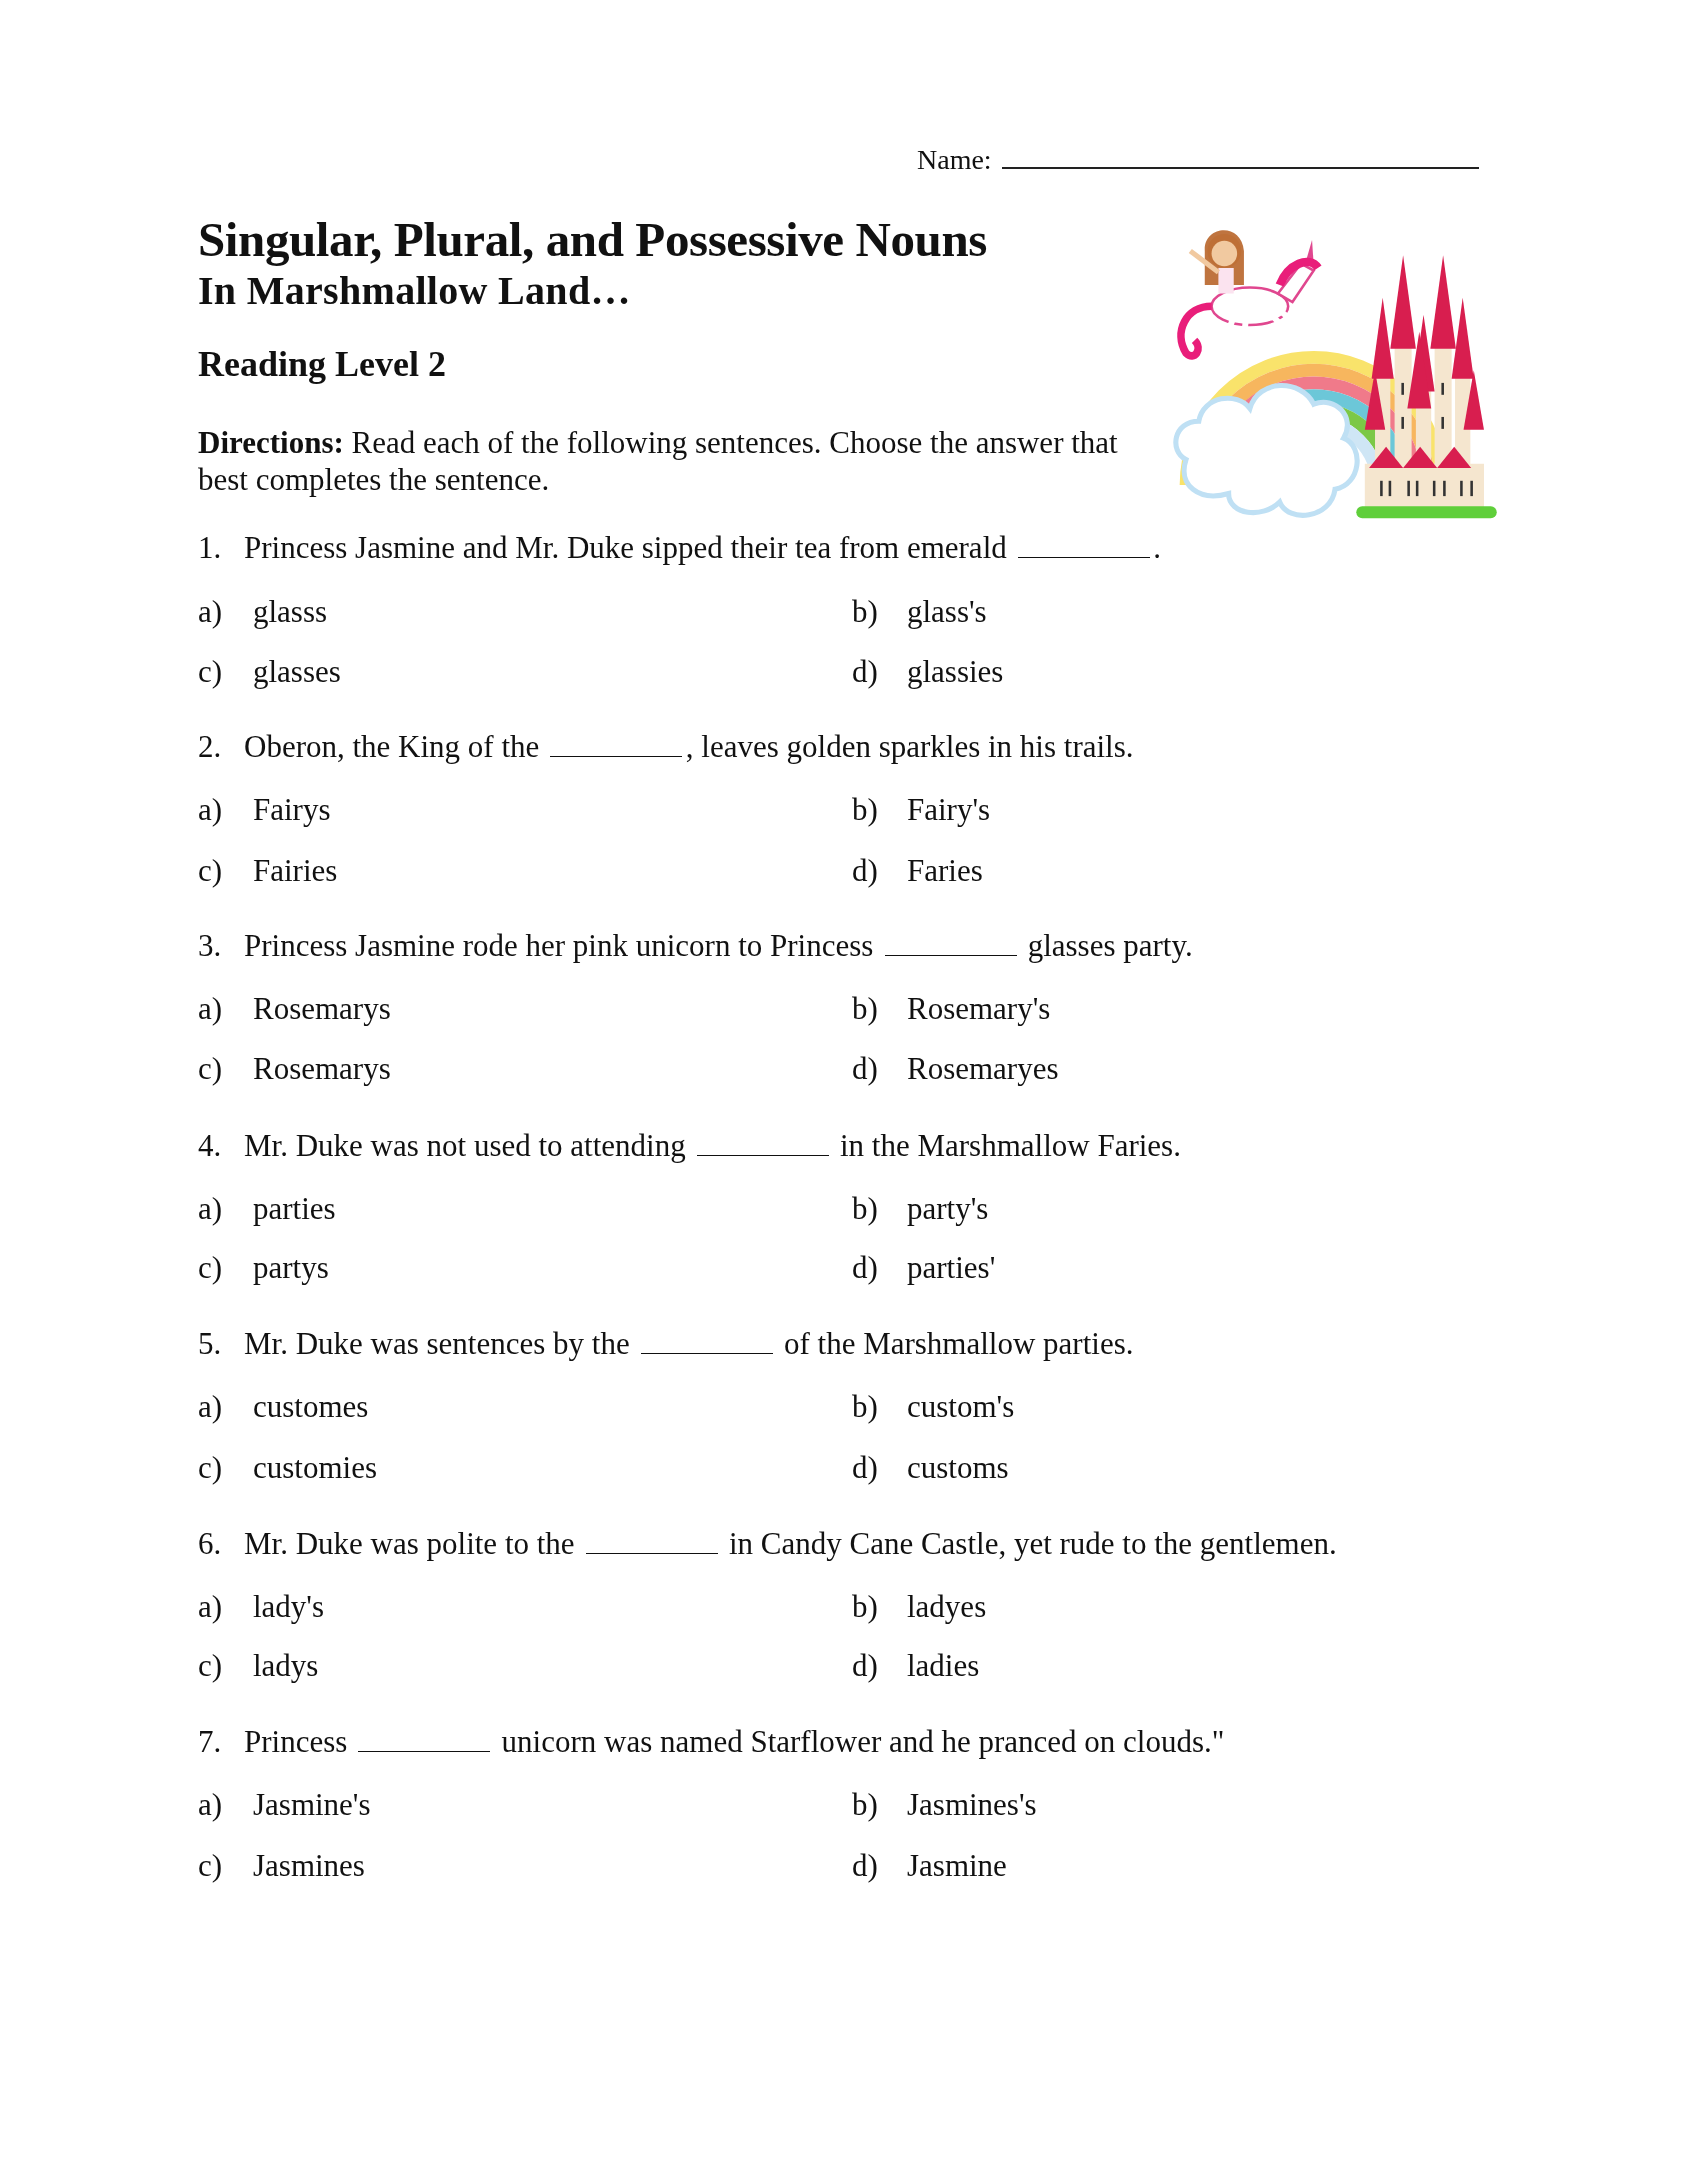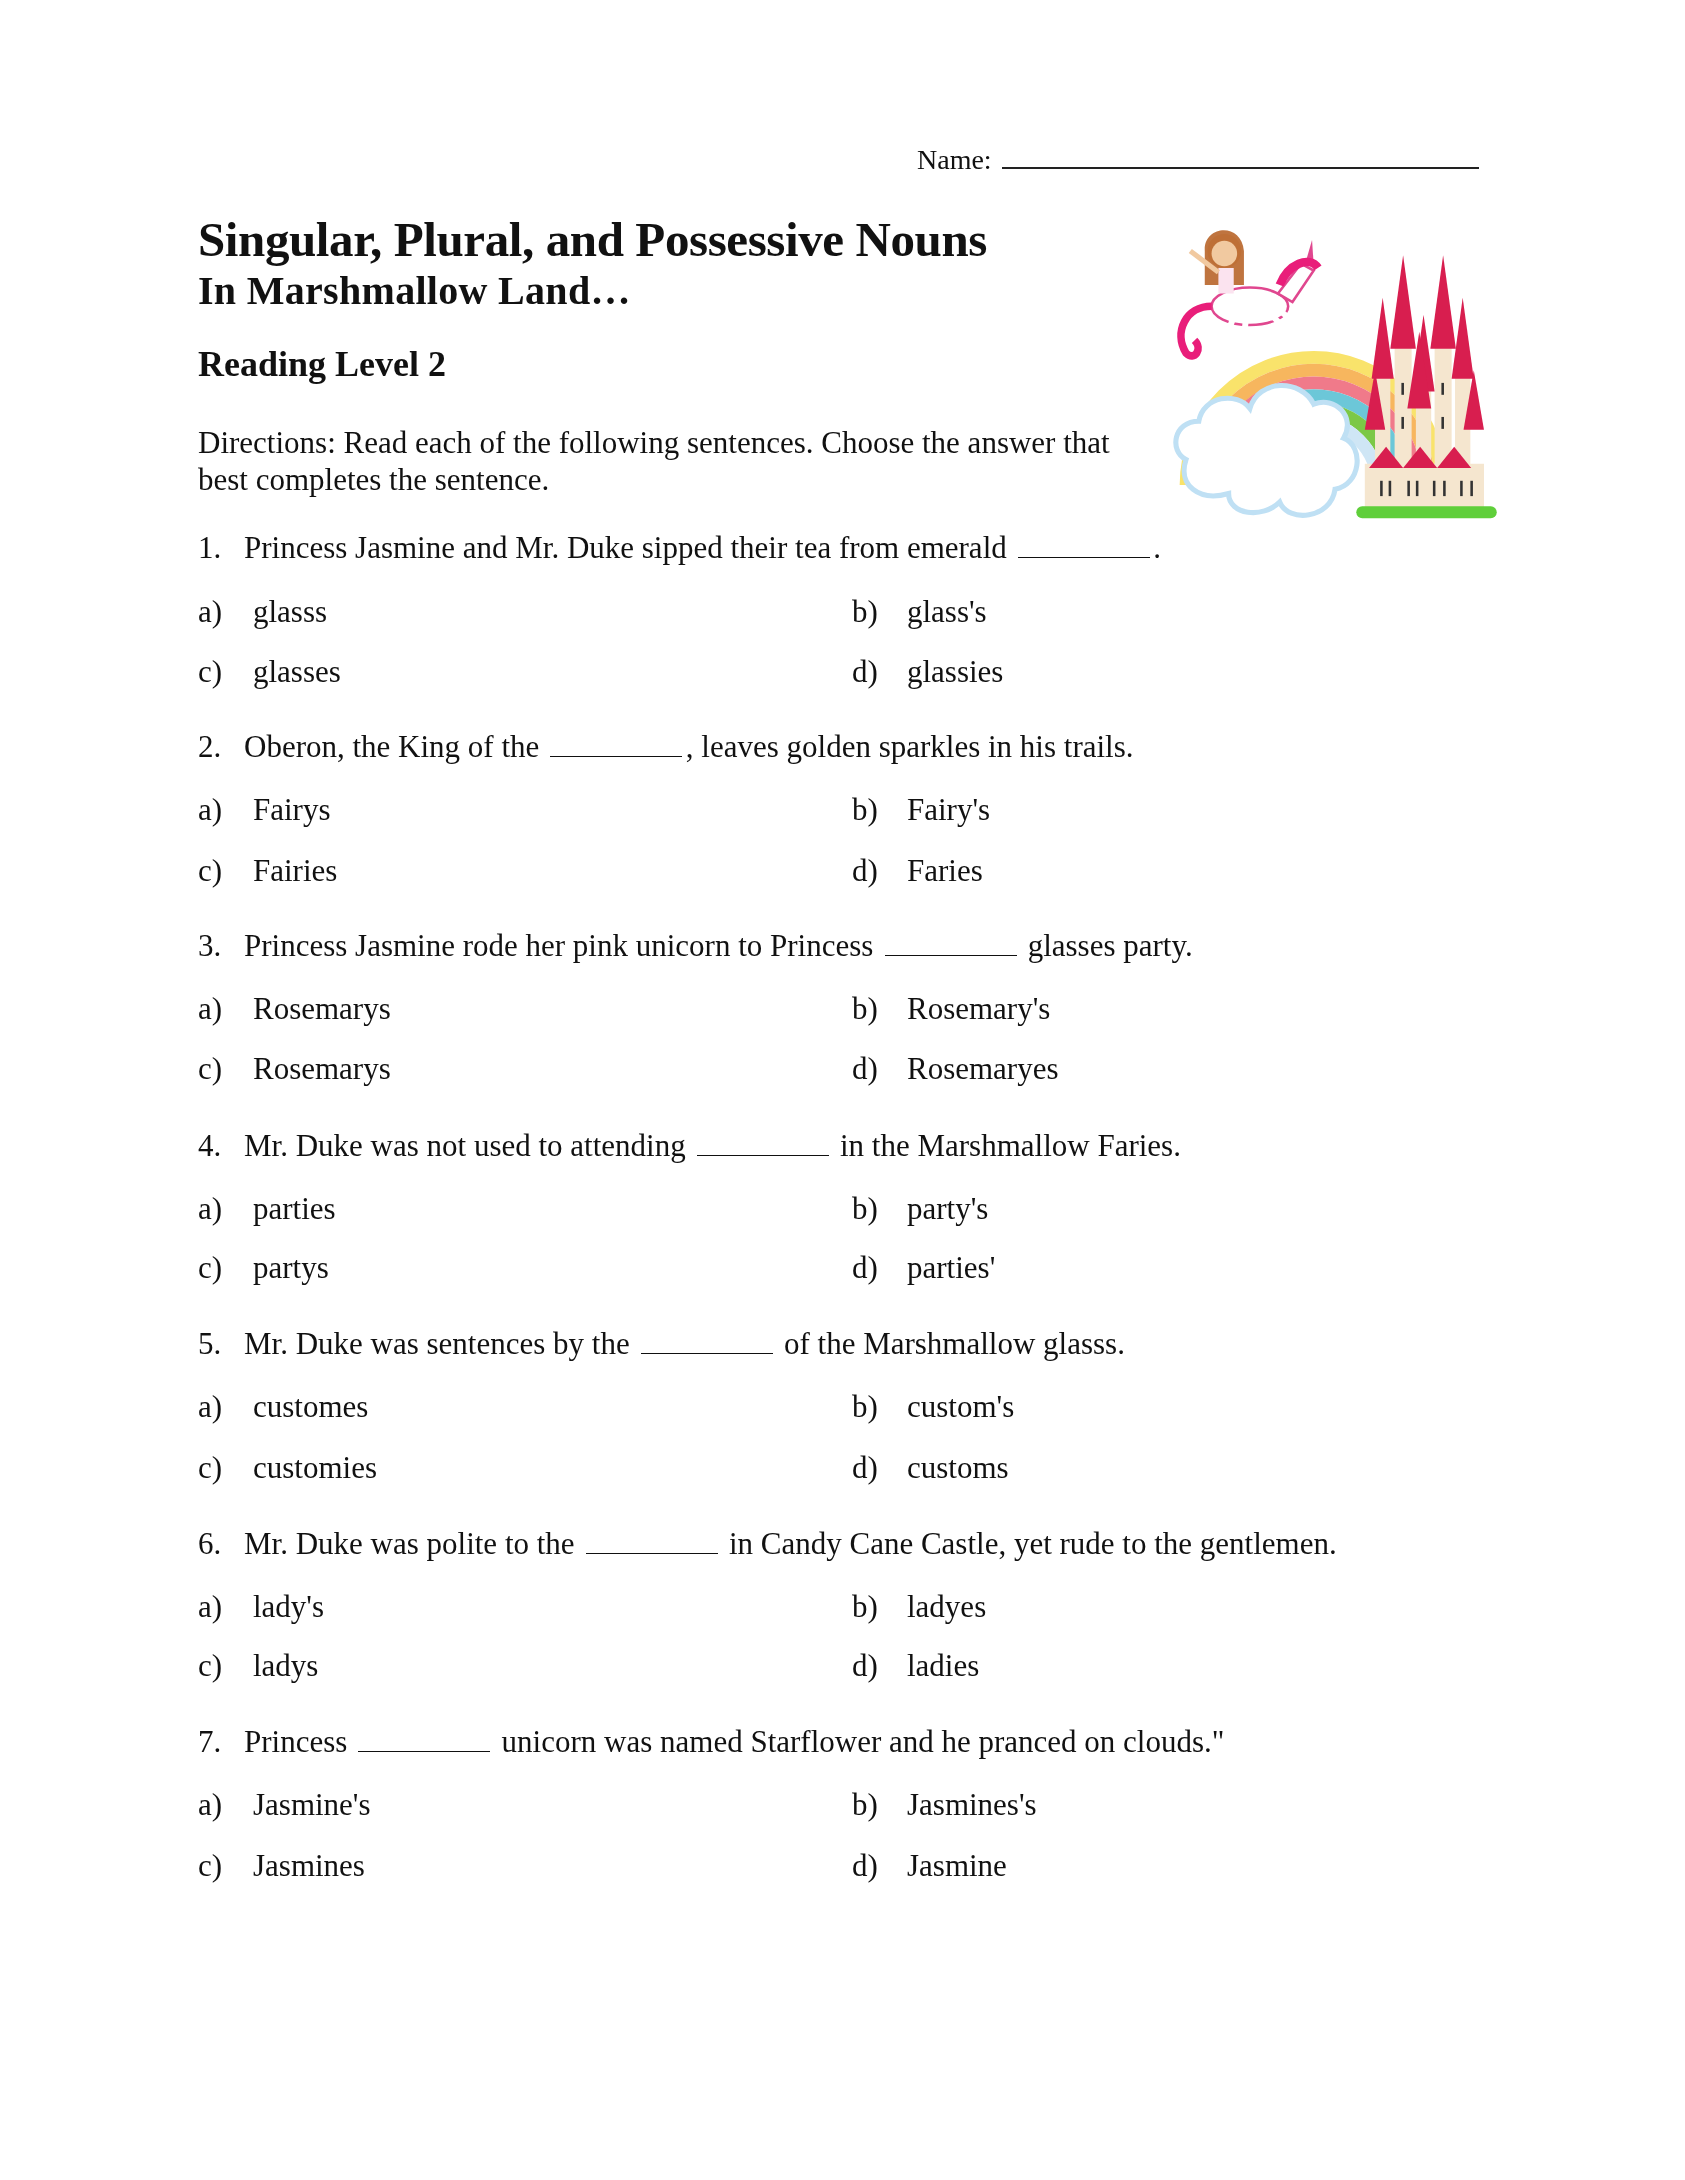--- a/index.html
+++ b/index.html
@@ -5,21 +5,21 @@
   html, body { margin:0; padding:0; background:#ffffff; }
   body { width:1686px; height:2181px; position:relative; overflow:hidden;
          font-family:"Liberation Serif", serif; color:#111; }
   .abs { position:absolute; white-space:nowrap; }
   .name-row { left:917px; top:143px; font-size:28px; }
   .name-line { display:inline-block; width:477px; border-bottom:2.6px solid #222; margin-left:10.2px; height:24px; vertical-align:baseline; }
   .title { left:198px; top:211px; font-size:49px; font-weight:bold; letter-spacing:-0.4px; }
   .subtitle { left:198px; top:267px; font-size:40px; font-weight:bold; letter-spacing:0.3px; }
   .level { left:198px; top:343px; font-size:36px; font-weight:bold; }
   .directions { left:198px; top:424px; font-size:31px; line-height:37px; white-space:normal; width:937px; }
-  .directions b { font-weight:normal; }
+  .directions b { font-weight:bold; }
   .question { left:198px; font-size:31px; }
   .q-num { display:inline-block; width:46px; }
   .blank { display:inline-block; width:132px; border-bottom:1.7px solid #111; height:24px; vertical-align:baseline; margin:0 3.4px; }
   .opt { font-size:31px; }
   .opt .letter { display:inline-block; width:55px; }
   .illustration { left:1152px; top:204px; width:349px; height:328px; }
 </style>
 </head>
 <body>
 
@@ -127,21 +127,21 @@
   <div class="abs opt" style="left:852px;top:991px"><span class="letter">b)</span><span>Rosemary's</span></div>
   <div class="abs opt" style="left:198px;top:1051px"><span class="letter">c)</span><span>Rosemarys</span></div>
   <div class="abs opt" style="left:852px;top:1051px"><span class="letter">d)</span><span>Rosemaryes</span></div>
 
   <div class="abs question" style="top:1128px"><span class="q-num">4.</span><span>Mr. Duke was not used to attending </span><span class="blank"></span><span> in the Marshmallow Faries.</span></div>
   <div class="abs opt" style="left:198px;top:1191px"><span class="letter">a)</span><span>parties</span></div>
   <div class="abs opt" style="left:852px;top:1191px"><span class="letter">b)</span><span>party's</span></div>
   <div class="abs opt" style="left:198px;top:1250px"><span class="letter">c)</span><span>partys</span></div>
   <div class="abs opt" style="left:852px;top:1250px"><span class="letter">d)</span><span>parties'</span></div>
 
-  <div class="abs question" style="top:1326px"><span class="q-num">5.</span><span>Mr. Duke was sentences by the </span><span class="blank"></span><span> of the Marshmallow glasss.</span></div>
+  <div class="abs question" style="top:1326px"><span class="q-num">5.</span><span>Mr. Duke was sentences by the </span><span class="blank"></span><span> of the Marshmallow parties.</span></div>
   <div class="abs opt" style="left:198px;top:1389px"><span class="letter">a)</span><span>customes</span></div>
   <div class="abs opt" style="left:852px;top:1389px"><span class="letter">b)</span><span>custom's</span></div>
   <div class="abs opt" style="left:198px;top:1450px"><span class="letter">c)</span><span>customies</span></div>
   <div class="abs opt" style="left:852px;top:1450px"><span class="letter">d)</span><span>customs</span></div>
 
   <div class="abs question" style="top:1526px"><span class="q-num">6.</span><span>Mr. Duke was polite to the </span><span class="blank"></span><span> in Candy Cane Castle, yet rude to the gentlemen.</span></div>
   <div class="abs opt" style="left:198px;top:1589px"><span class="letter">a)</span><span>lady's</span></div>
   <div class="abs opt" style="left:852px;top:1589px"><span class="letter">b)</span><span>ladyes</span></div>
   <div class="abs opt" style="left:198px;top:1648px"><span class="letter">c)</span><span>ladys</span></div>
   <div class="abs opt" style="left:852px;top:1648px"><span class="letter">d)</span><span>ladies</span></div>

